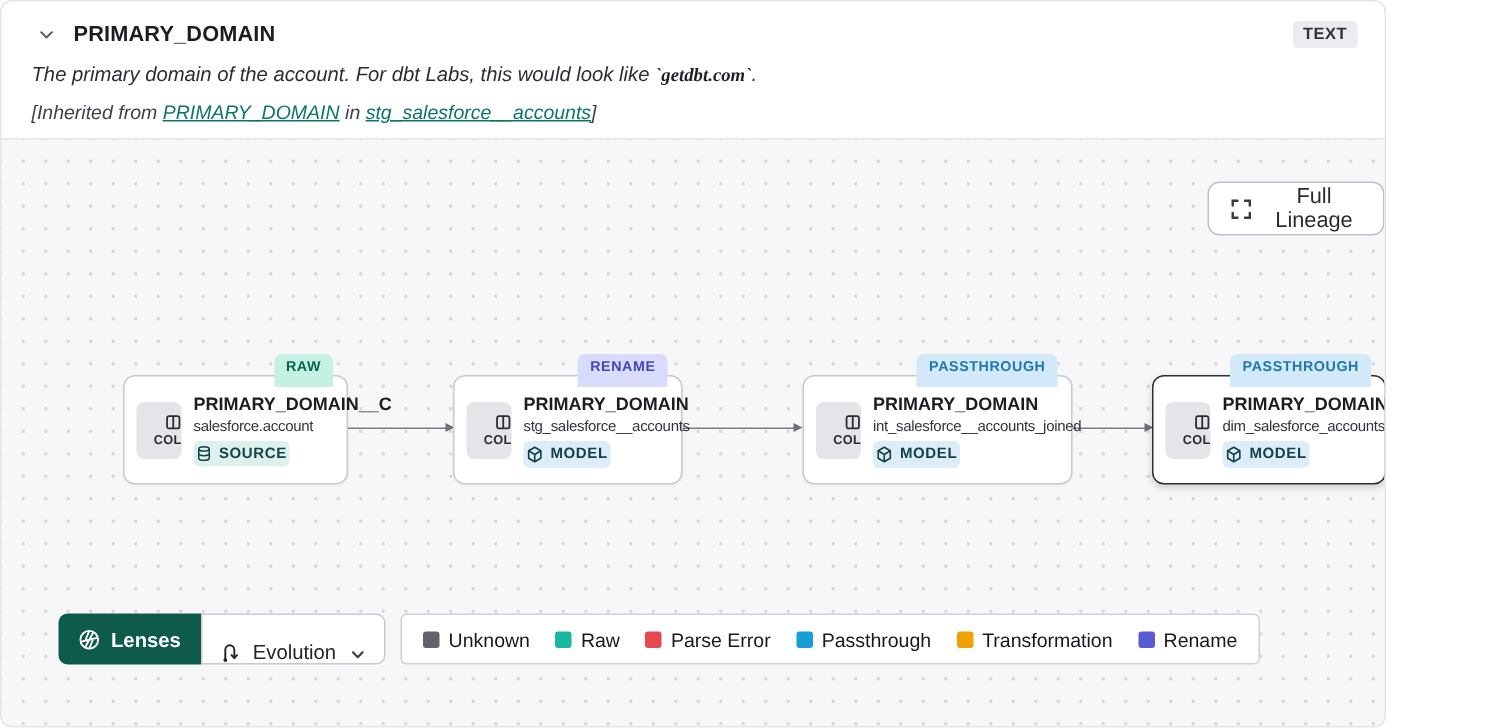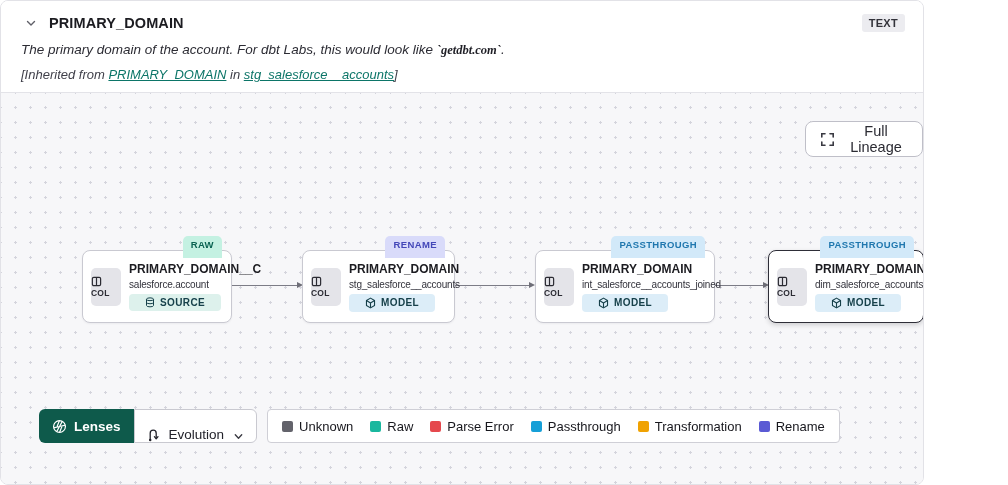--- a/index.html
+++ b/index.html
@@ -26,26 +26,26 @@
   .refresh { position:absolute; left:930px; top:28px; width:40px; height:36px; }
 
   
   .node { position:absolute; top:157px; height:73px; background:#fff; border:1px solid #c9c9d1; border-radius:8px; display:flex; align-items:center; padding:0 8px; cursor:pointer; box-shadow:0 1px 2px rgba(20,20,30,.05); }
   .node.selected { border:1.8px solid #2e2e38; box-shadow:0 2px 5px rgba(20,20,30,.18); }
   .node-badge { position:absolute; top:-15px; right:9px; font-size:9.5px; font-weight:700; letter-spacing:.4px; padding:3px 8px 8px; border-radius:5px 5px 0 0; z-index:0; }
   .node-badge.raw { background:#c4f1e2; color:#0a6352; }
   .node-badge.rename { background:#d9dbfa; color:#4347b8; }
   .node-badge.passthrough { background:#d2e9f9; color:#1f77ae; }
   .node > .inner { position:relative; z-index:1; display:flex; align-items:center; width:100%; background:transparent; }
-  .chip { background:#e4e4e9; border-radius:5px; width:30px; height:38px; display:flex; flex-direction:column; align-items:flex-start; justify-content:center; gap:1px; flex:0 0 30px; color:#2b2b33; }
+  .chip { background:#e4e4e9; border-radius:5px; width:30px; height:38px; display:flex; flex-direction:column; align-items:flex-end; justify-content:center; gap:1px; flex:0 0 30px; color:#2b2b33; }
   .chip .chip-label { font-size:8.5px; font-weight:700; letter-spacing:.2px; }
   .node-content { margin-left:8px; display:flex; flex-direction:column; align-items:flex-start; gap:3px; white-space:nowrap; }
   .node-title { font-size:12px; font-weight:700; color:#1c1c21; }
   .node-sub { font-size:10px; color:#33333c; letter-spacing:-.2px; }
-  .type-badge { display:flex; align-items:center; gap:5px; font-size:10px; font-weight:700; letter-spacing:.4px; color:#16404a; padding:3px 16px; border-radius:4px; margin-top:1px; }
+  .type-badge { display:flex; align-items:center; gap:5px; font-size:10px; font-weight:700; letter-spacing:.4px; color:#16404a; padding:3px 2px; border-radius:4px; margin-top:1px; }
   .type-badge.source { background:#ddf1ec; }
   .type-badge.model { background:#dcedf8; }
 
   
   .edge { position:absolute; top:192px; height:0; border-top:1.3px solid #7c7c86; }
   .edge::after { content:""; position:absolute; right:-2px; top:-4.3px; width:0; height:0; border-left:6px solid #6f6f78; border-top:3.5px solid transparent; border-bottom:3.5px solid transparent; }
   .branch-svg { position:absolute; left:923px; top:150px; }
 
   
   .zoom-ctl { position:absolute; left:932px; top:282px; width:36px; border:1px solid #73737c; border-radius:8px; background:#fff; overflow:hidden; }

